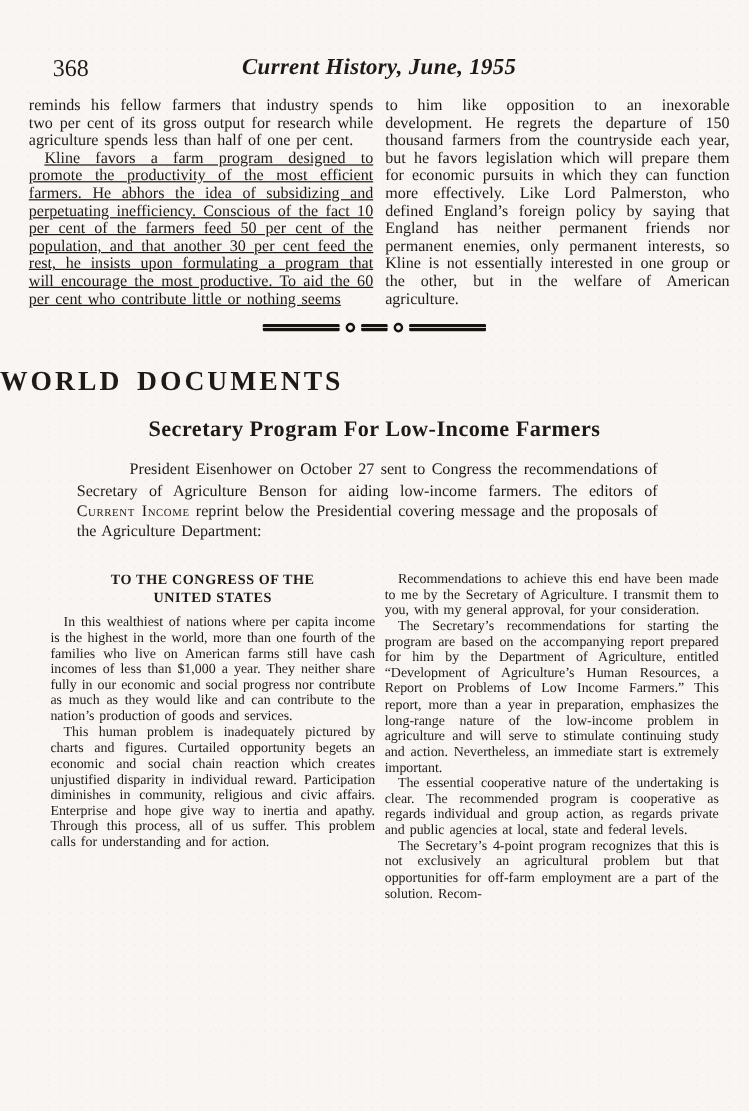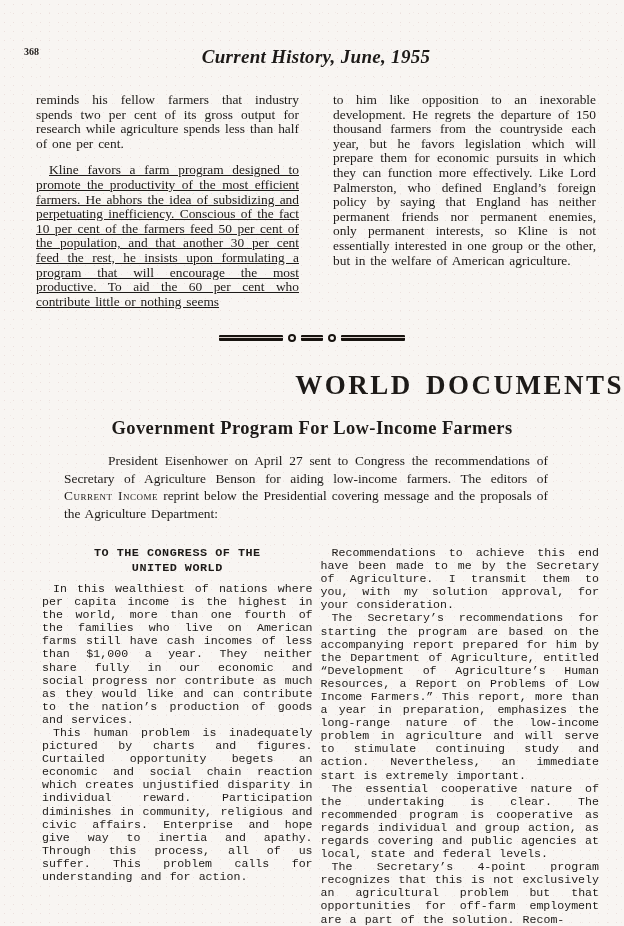--- a/index.html
+++ b/index.html
@@ -27,42 +27,41 @@
     padding-top: 46px;
   }
   
   .page-header {
     position: relative;
     height: 18px;
     margin: 0 16px 0 24px;
   }
   .page-number {
     position: absolute;
-    left: 0;
+    left: 20px;
     top: 0;
-    font-size: 10px;
-    font-weight: bold;
+    font-size: 20px;
   }
   .running-title {
     display: block;
     text-align: center;
     font-size: 19px;
     font-weight: bold;
     font-style: italic;
     letter-spacing: 0.3px;
   }
   
   .top-section {
     display: flex;
     gap: 10px;
     padding: 17px 16px 0 24px;
   }
   .top-section .col { width: 288px; }
   .top-section p {
-    margin: 12px;
+    margin: 0;
     font-size: 13.4px;
     line-height: 14.6px;
     text-align: justify;
     word-spacing: 1.5px;
   }
   .top-section p.indent { text-indent: 13px; text-decoration: underline; }
   
   .ornament {
     margin: 13px auto 0;
     width: fit-content;
@@ -80,22 +79,22 @@
   .orn-dot {
     width: 4px;
     height: 4px;
     border: 2.4px solid #17130f;
     border-radius: 50%;
     background: transparent;
   }
   
   .wd-title {
     margin: 28px 0 0;
-    text-align: right;
-    font-size: 27px;
+    text-align: left;
+    font-size: 23px;
     font-weight: bold;
     letter-spacing: 2.5px;
     word-spacing: 4px;
   }
   .article-title {
     margin: 17px 0 0;
     text-align: center;
     font-size: 18.5px;
     font-weight: bold;
     letter-spacing: 0.4px;
@@ -108,21 +107,20 @@
     text-align: justify;
     text-indent: 44px;
     word-spacing: 1.5px;
   }
   .smallcaps { font-variant: small-caps; letter-spacing: 0.5px; }
   
   .doc-section {
     display: flex;
     gap: 8px;
     padding: 24px 25px 0 42px;
-    font-family: Liberation Mono, monospace;
   }
   .doc-section .col-left { width: 276px; }
   .doc-section .col-right { width: 284px; }
   .doc-section p {
     margin: 0;
     font-size: 11.6px;
     line-height: 13.1px;
     text-align: justify;
     text-indent: 11px;
     word-spacing: 1.2px;
@@ -159,34 +157,34 @@
   <div class="ornament">
     <span class="orn-bar long"></span>
     <span class="orn-dot"></span>
     <span class="orn-bar short"></span>
     <span class="orn-dot"></span>
     <span class="orn-bar long"></span>
   </div>
 
   <h1 class="wd-title">WORLD DOCUMENTS</h1>
 
-  <h2 class="article-title">Government Program For Low-Income Farmers</h2>
+  <h2 class="article-title">Secretary Program For Low-Income Farmers</h2>
 
-  <p class="intro"><span>President Eisenhower on April 27 sent to Congress the recommendations of Secretary of Agriculture Benson for aiding low-income farmers. The editors of </span><span class="smallcaps">Current Income</span><span> reprint below the Presidential covering message and the proposals of the Agriculture Department:</span></p>
+  <p class="intro"><span>President Eisenhower on October 27 sent to Congress the recommendations of Secretary of Agriculture Benson for aiding low-income farmers. The editors of </span><span class="smallcaps">Current Income</span><span> reprint below the Presidential covering message and the proposals of the Agriculture Department:</span></p>
 
   <section class="doc-section">
     <div class="col-left">
       <h3 class="salutation">
         <span>TO THE CONGRESS OF THE</span><br>
-        <span>UNITED WORLD</span>
+        <span>UNITED STATES</span>
       </h3>
       <p>In this wealthiest of nations where per capita income is the highest in the world, more than one fourth of the families who live on American farms still have cash incomes of less than $1,000 a year. They neither share fully in our economic and social progress nor contribute as much as they would like and can contribute to the nation’s production of goods and services.</p>
       <p>This human problem is inadequately pictured by charts and figures. Curtailed opportunity begets an economic and social chain reaction which creates unjustified disparity in individual reward. Participation diminishes in community, religious and civic affairs. Enterprise and hope give way to inertia and apathy. Through this process, all of us suffer. This problem calls for understanding and for action.</p>
     </div>
     <div class="col-right">
-      <p>Recommendations to achieve this end have been made to me by the Secretary of Agriculture. I transmit them to you, with my solution approval, for your consideration.</p>
+      <p>Recommendations to achieve this end have been made to me by the Secretary of Agriculture. I transmit them to you, with my general approval, for your consideration.</p>
       <p>The Secretary’s recommendations for starting the program are based on the accompanying report prepared for him by the Department of Agriculture, entitled “Development of Agriculture’s Human Resources, a Report on Problems of Low Income Farmers.” This report, more than a year in preparation, emphasizes the long-range nature of the low-income problem in agriculture and will serve to stimulate continuing study and action. Nevertheless, an immediate start is extremely important.</p>
-      <p>The essential cooperative nature of the undertaking is clear. The recommended program is cooperative as regards individual and group action, as regards covering and public agencies at local, state and federal levels.</p>
+      <p>The essential cooperative nature of the undertaking is clear. The recommended program is cooperative as regards individual and group action, as regards private and public agencies at local, state and federal levels.</p>
       <p>The Secretary’s 4-point program recognizes that this is not exclusively an agricultural problem but that opportunities for off-farm employment are a part of the solution. Recom-</p>
     </div>
   </section>
 
 </div>
 
 </body></html>

